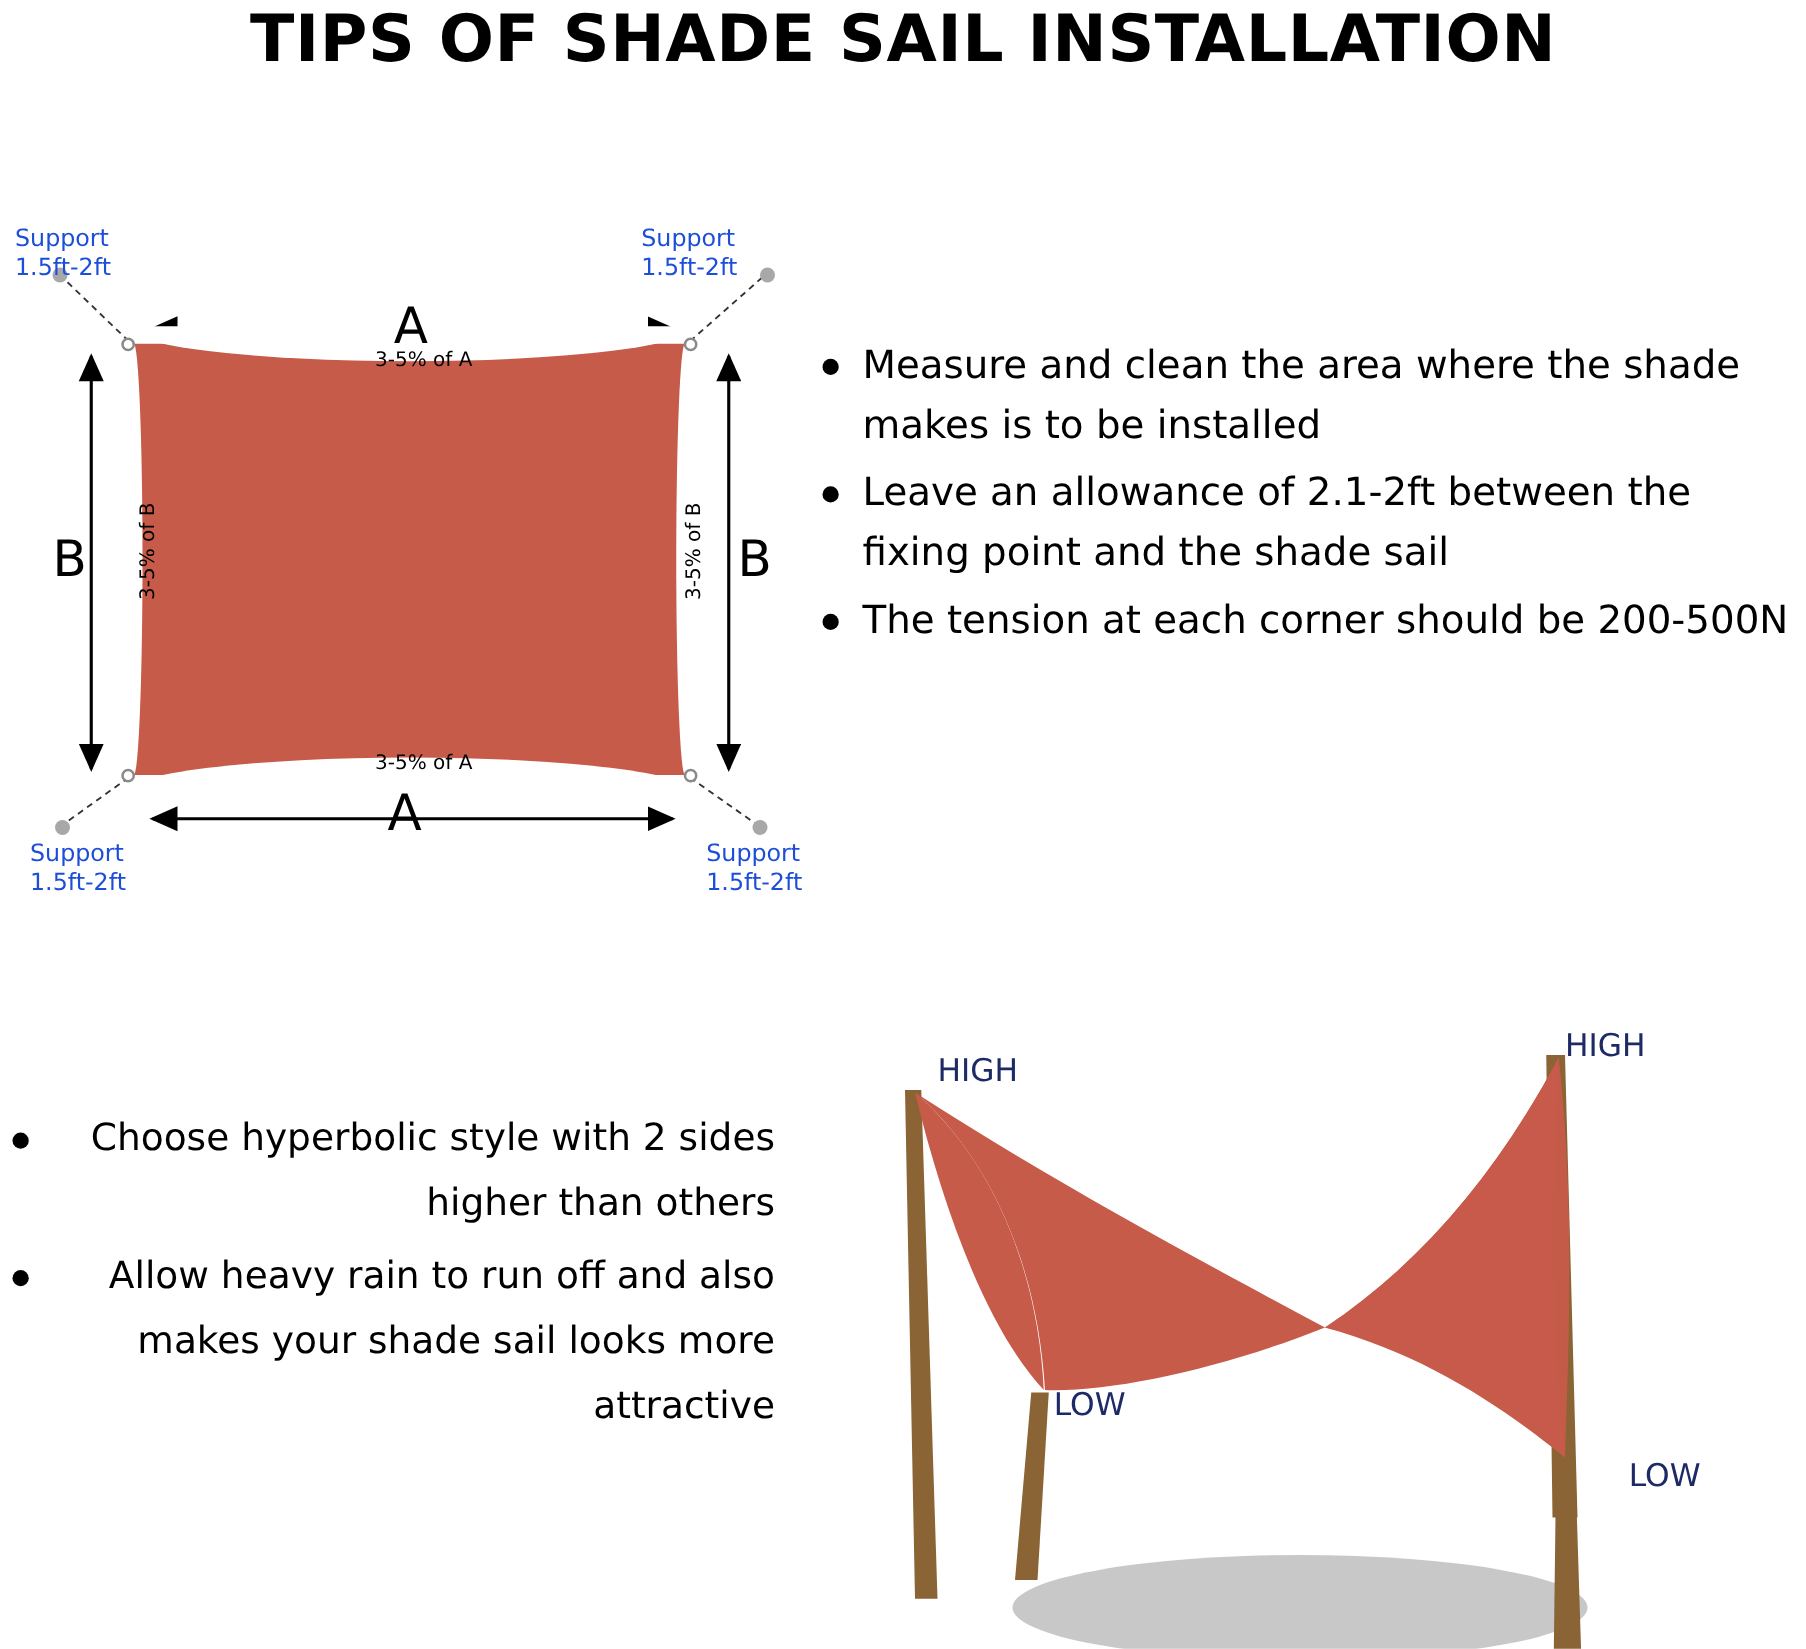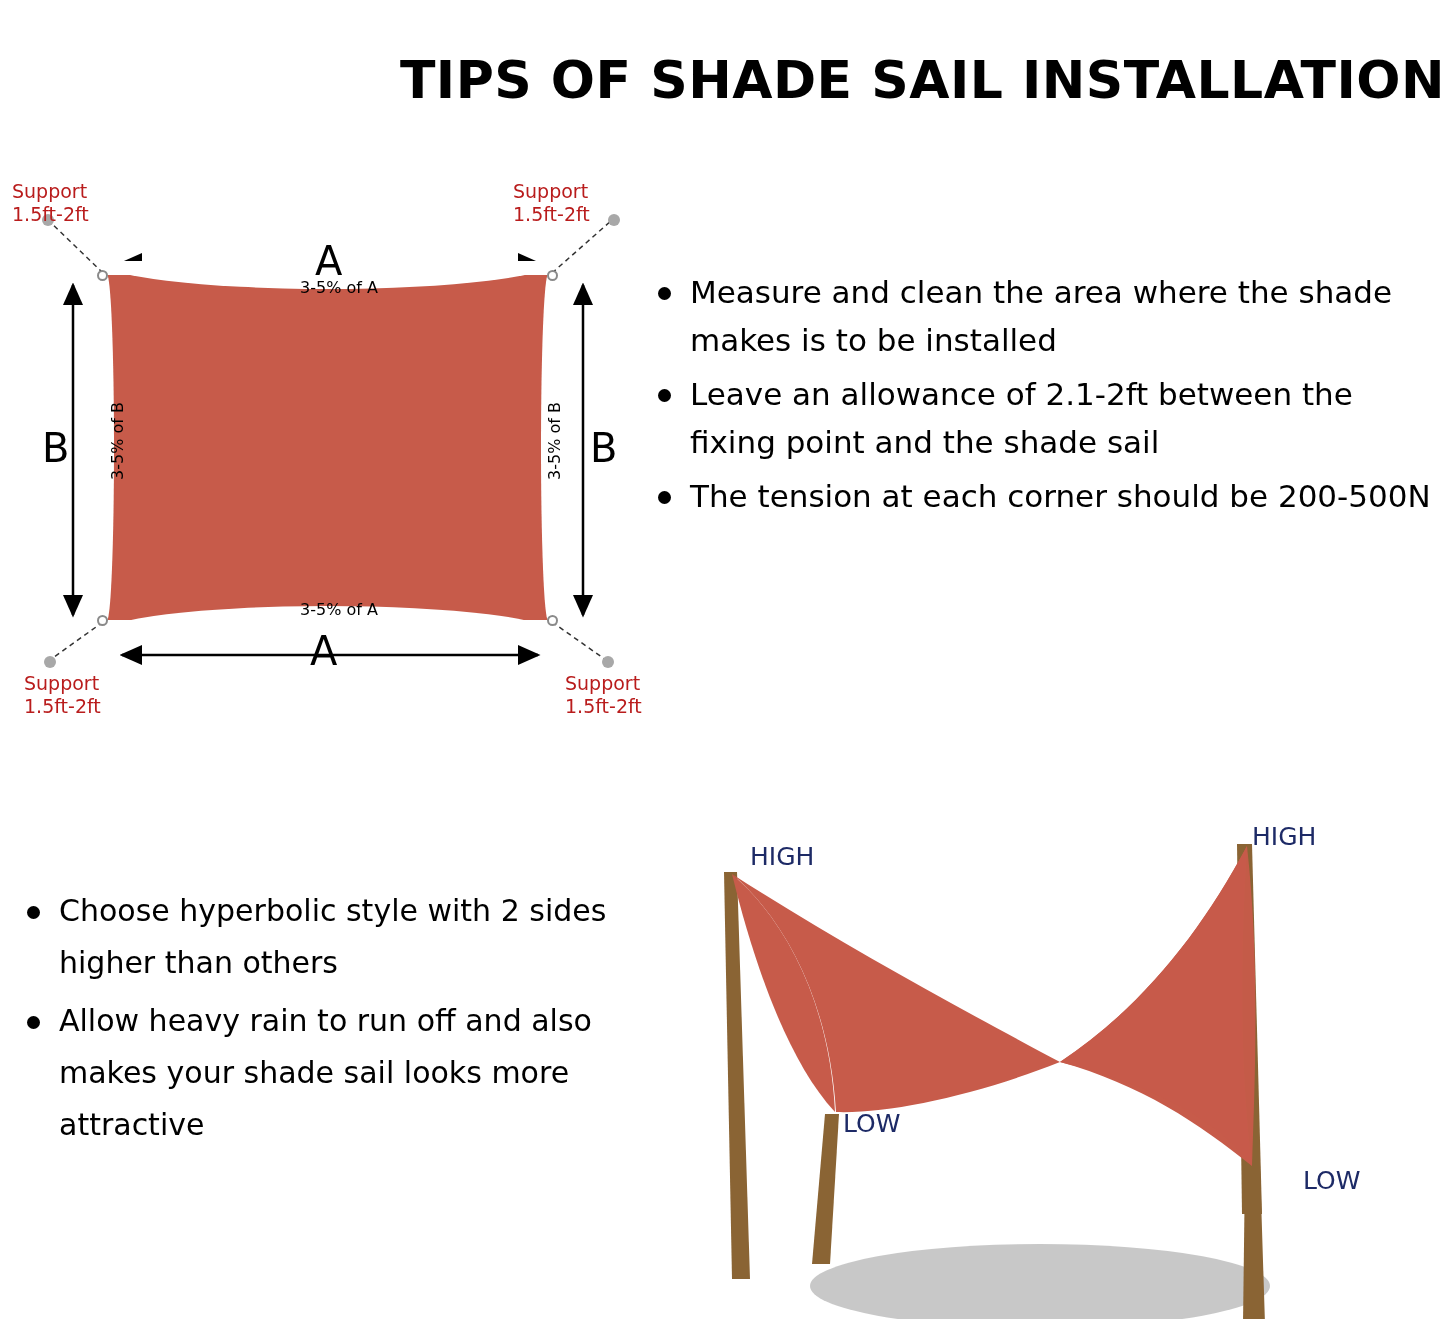--- a/index.html
+++ b/index.html
@@ -20,28 +20,27 @@
     width: 1445px;
     height: 1319px;
   }
 
   
   .title {
     position: absolute;
     left: 0;
     top: 2px;
     width: 1445px;
-    text-align: right;
+    text-align: center;
     font-family: "DejaVu Sans", sans-serif;
     font-weight: bold;
     font-size: 52px;
     letter-spacing: 0.5px;
     color: #000;
     white-space: nowrap;
-    margin-top: 48px;
   }
 
   
   .diagram-top {
     position: absolute;
     left: 0;
     top: 160px;
     width: 660px;
     height: 570px;
   }
@@ -92,21 +91,21 @@
     position: absolute;
     width: 12px;
     height: 12px;
     border-radius: 50%;
     background: #a8a8a8;
   }
   .support-label {
     position: absolute;
     font-size: 19px;
     line-height: 23px;
-    color: #b91c1c;
+    color: #1d4ed8;
     white-space: nowrap;
   }
   .pct-label {
     position: absolute;
     font-size: 16px;
     color: #000;
     white-space: nowrap;
   }
   .pct-label.vert {
     transform: rotate(-90deg);
@@ -128,23 +127,24 @@
 
   
   .bullets-right {
     position: absolute;
     left: 648px;
     top: 268px;
     width: 800px;
   }
   .bullets-left {
     position: absolute;
-    left: 17px;
+    left: 0px;
     top: 885px;
     width: 620px;
+    text-align: right;
   }
   ul.bl {
     list-style: none;
     margin: 0;
     padding: 0;
   }
   ul.bl li {
     position: relative;
     padding-left: 42px;
     font-size: 31px;

